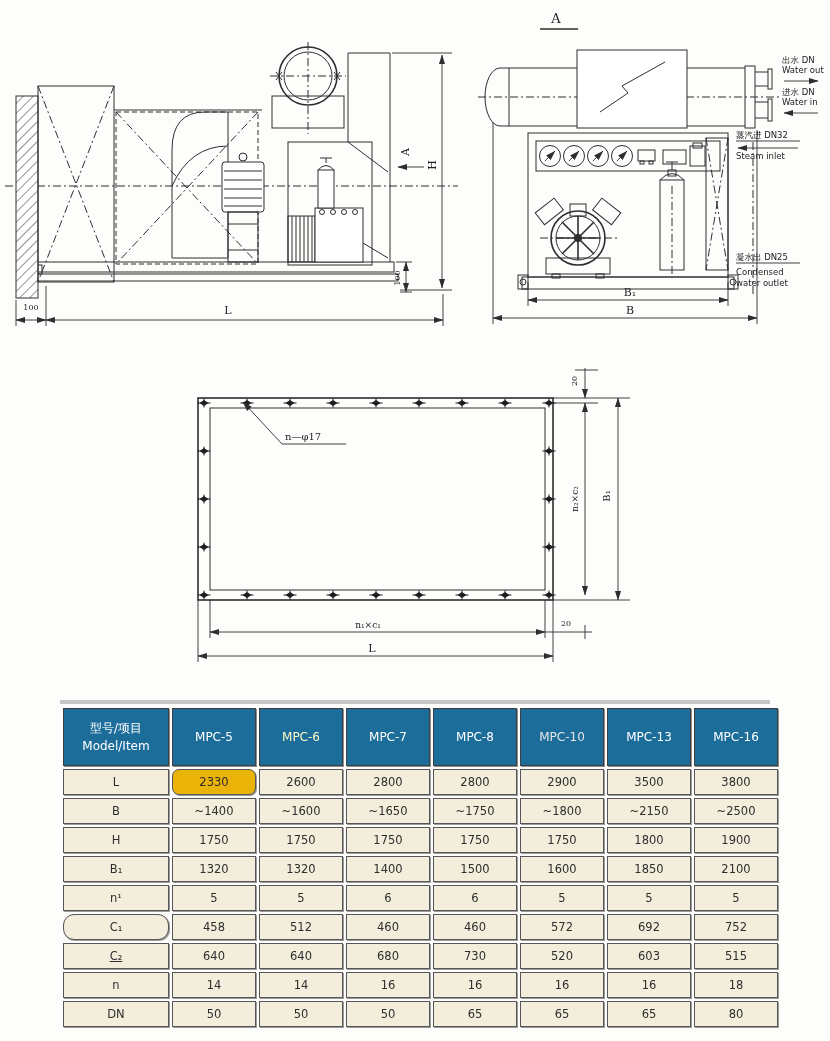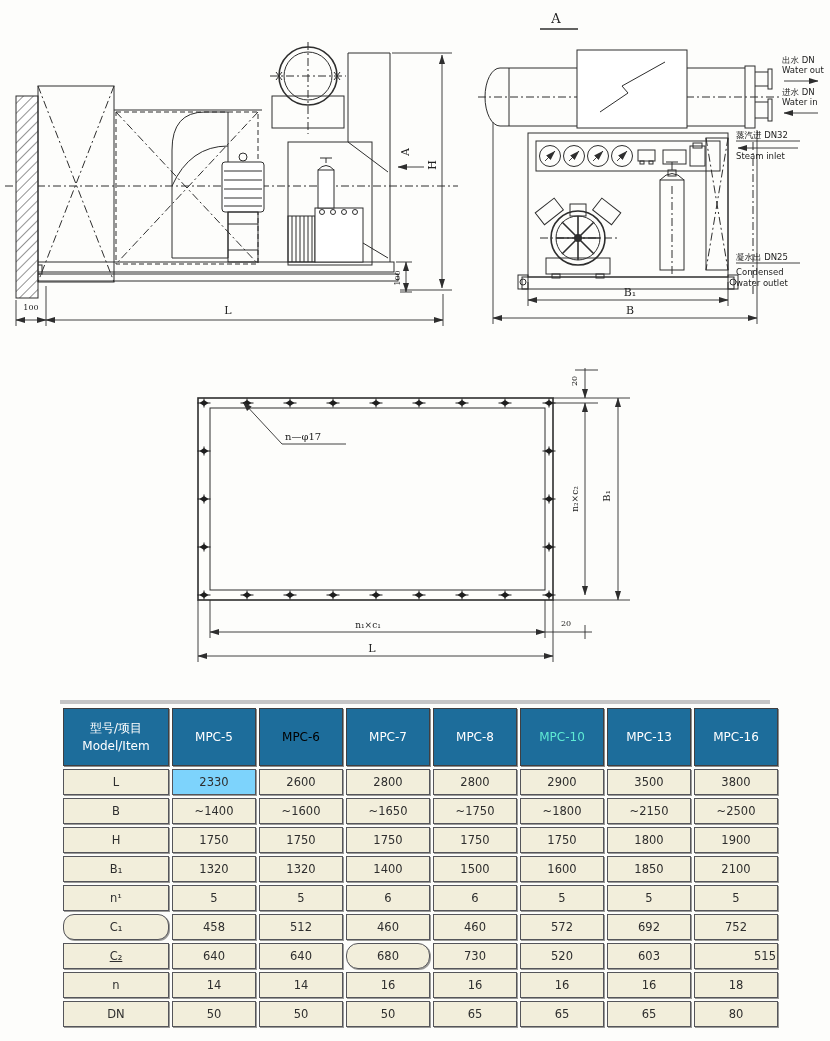--- a/index.html
+++ b/index.html
@@ -338,33 +338,33 @@
 <div class="table-topline"></div>
 <table class="spec">
   <thead>
     <tr>
       <th class="corner" style="background: rgb(29, 109, 155); color: rgb(255, 255, 255);">
         <div>型号/项目</div>
         <div>Model/Item</div>
       </th>
 
     <th class="model" style="background: rgb(29, 109, 155); color: rgb(255, 255, 255);">MPC-5</th>
-          <th class="model" style="background: rgb(29, 109, 155); color: #000000;">MPC-6</th>
+          <th class="model" style="background: rgb(29, 109, 155); color: #fef9c3;">MPC-6</th>
           <th class="model" style="background: rgb(29, 109, 155); color: rgb(255, 255, 255);">MPC-7</th>
           <th class="model" style="background: rgb(29, 109, 155); color: rgb(255, 255, 255);">MPC-8</th>
-          <th class="model" style="background: rgb(29, 109, 155); color: #5eead4; margin-left: 24px;">MPC-10</th>
+          <th class="model" style="background: rgb(29, 109, 155); color: #e5e5e5; margin-left: 24px;">MPC-10</th>
           <th class="model" style="background: rgb(29, 109, 155); color: rgb(255, 255, 255);">MPC-13</th>
           <th class="model" style="background: rgb(29, 109, 155); color: rgb(255, 255, 255);">MPC-16</th>
         </tr>
   </thead>
   <tbody>
 
   <tr>
           <td style="background: rgb(242, 238, 219); color: rgb(46, 46, 46);">L</td>
-          <td style="background: #7dd3fc; color: rgb(46, 46, 46);">2330</td>
+          <td style="background: #eab308; color: rgb(46, 46, 46); border-radius: 7px;">2330</td>
           <td style="background: rgb(242, 238, 219); color: rgb(46, 46, 46);">2600</td>
           <td style="background: rgb(242, 238, 219); color: rgb(46, 46, 46);">2800</td>
           <td style="background: rgb(242, 238, 219); color: rgb(46, 46, 46);">2800</td>
           <td style="background: rgb(242, 238, 219); color: rgb(46, 46, 46);">2900</td>
           <td style="background: rgb(242, 238, 219); color: rgb(46, 46, 46);">3500</td>
           <td style="background: rgb(242, 238, 219); color: rgb(46, 46, 46);">3800</td>
         </tr>
         <tr>
           <td style="background: rgb(242, 238, 219); color: rgb(46, 46, 46);">B</td>
           <td style="background: rgb(242, 238, 219); color: rgb(46, 46, 46);">~1400</td>
@@ -412,25 +412,25 @@
           <td style="background: rgb(242, 238, 219); color: rgb(46, 46, 46);">460</td>
           <td style="background: rgb(242, 238, 219); color: rgb(46, 46, 46);">460</td>
           <td style="background: rgb(242, 238, 219); color: rgb(46, 46, 46);">572</td>
           <td style="background: rgb(242, 238, 219); color: rgb(46, 46, 46);">692</td>
           <td style="background: rgb(242, 238, 219); color: rgb(46, 46, 46);">752</td>
         </tr>
         <tr>
           <td style="background: rgb(242, 238, 219); color: rgb(46, 46, 46); text-decoration: underline;">C₂</td>
           <td style="background: rgb(242, 238, 219); color: rgb(46, 46, 46);">640</td>
           <td style="background: rgb(242, 238, 219); color: rgb(46, 46, 46);">640</td>
-          <td style="background: rgb(242, 238, 219); color: rgb(46, 46, 46); border-radius: 12px;">680</td>
+          <td style="background: rgb(242, 238, 219); color: rgb(46, 46, 46);">680</td>
           <td style="background: rgb(242, 238, 219); color: rgb(46, 46, 46);">730</td>
           <td style="background: rgb(242, 238, 219); color: rgb(46, 46, 46);">520</td>
           <td style="background: rgb(242, 238, 219); color: rgb(46, 46, 46);">603</td>
-          <td style="background: rgb(242, 238, 219); color: rgb(46, 46, 46); text-align: right;">515</td>
+          <td style="background: rgb(242, 238, 219); color: rgb(46, 46, 46);">515</td>
         </tr>
         <tr>
           <td style="background: rgb(242, 238, 219); color: rgb(46, 46, 46);">n</td>
           <td style="background: rgb(242, 238, 219); color: rgb(46, 46, 46);">14</td>
           <td style="background: rgb(242, 238, 219); color: rgb(46, 46, 46);">14</td>
           <td style="background: rgb(242, 238, 219); color: rgb(46, 46, 46);">16</td>
           <td style="background: rgb(242, 238, 219); color: rgb(46, 46, 46);">16</td>
           <td style="background: rgb(242, 238, 219); color: rgb(46, 46, 46);">16</td>
           <td style="background: rgb(242, 238, 219); color: rgb(46, 46, 46);">16</td>
           <td style="background: rgb(242, 238, 219); color: rgb(46, 46, 46);">18</td>

